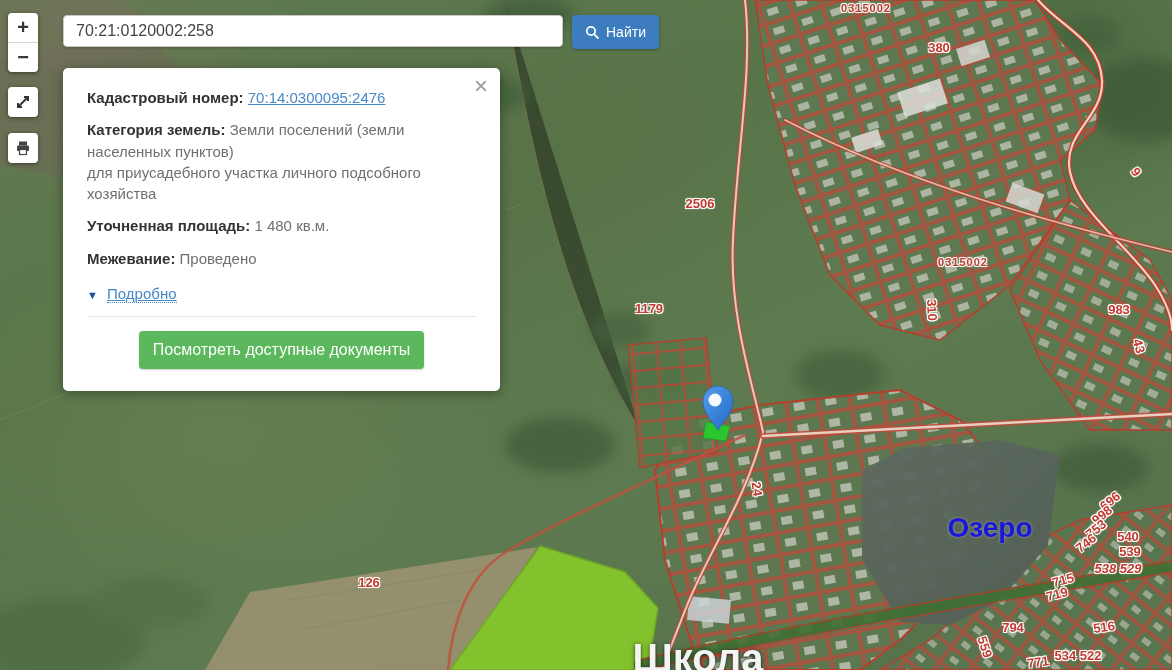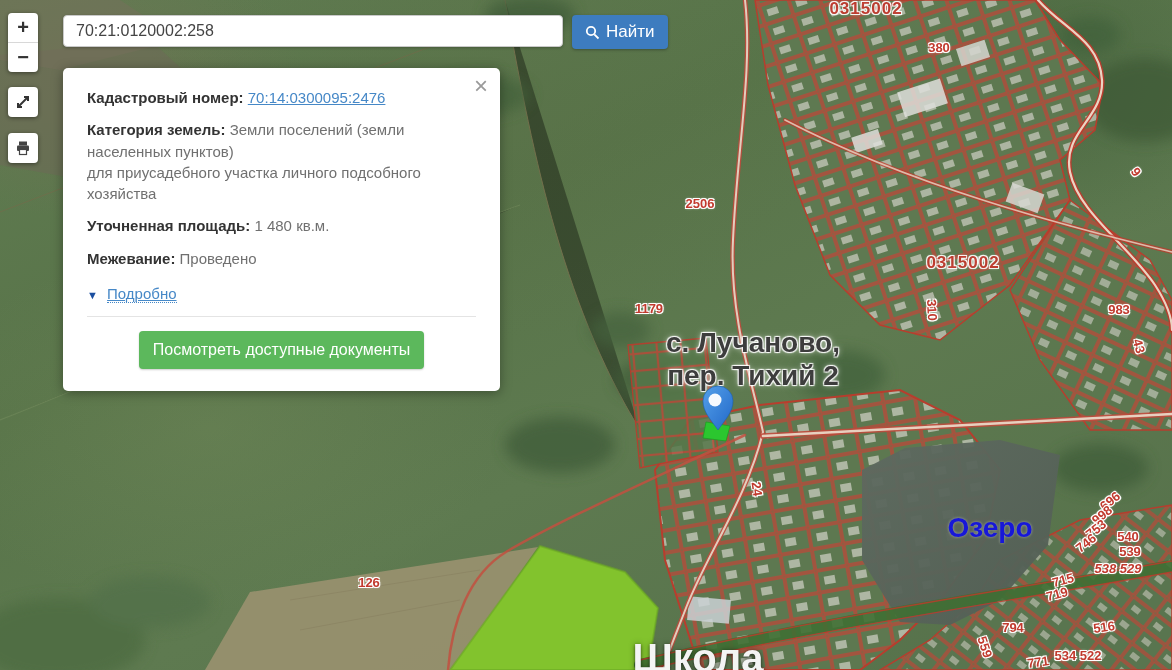--- a/index.html
+++ b/index.html
@@ -10,21 +10,21 @@
       radial-gradient(500px 300px at 40% 20%, rgba(90,110,70,.35), transparent 70%),
       radial-gradient(300px 200px at 8% 12%, rgba(120,110,85,.45), transparent 70%),
       radial-gradient(360px 240px at 88% 12%, rgba(60,90,55,.5), transparent 70%),
       linear-gradient(155deg,#617c52 0%,#587449 35%,#5e7a50 60%,#55704a 100%);}
   .layer{position:absolute;left:0;top:0;}
   
   .plabel{position:absolute;transform:translate(-50%,-50%) rotate(var(--r,0deg));
     color:#c23a2e;font-weight:bold;white-space:nowrap;line-height:1;
     text-shadow:-1px -1px 0 #fff,1px -1px 0 #fff,-1px 1px 0 #fff,1px 1px 0 #fff,0 0 3px #fff;}
   .plabel.b{font-size:13px;}
-  .plabel.q{font-size:17px;letter-spacing:1px;opacity:.92;}
+  .plabel.q{font-size:11px;letter-spacing:1px;opacity:.92;}
   .place-label{position:absolute;left:638px;top:326px;width:230px;text-align:center;
     font-size:28px;font-weight:bold;color:#3d3d3d;line-height:1.18;
     text-shadow:-1px -1px 1px rgba(255,255,255,.85),1px -1px 1px rgba(255,255,255,.85),
       -1px 1px 1px rgba(255,255,255,.85),1px 1px 1px rgba(255,255,255,.85),0 0 6px rgba(255,255,255,.7);}
   .lake-label{position:absolute;left:990px;top:528px;transform:translate(-50%,-50%);
     font-size:28px;font-weight:bold;color:#1717d8;
     text-shadow:0 0 3px rgba(255,255,255,.45);}
   .school-label{position:absolute;left:698px;top:636px;transform:translateX(-50%);
     font-size:40px;font-weight:bold;color:#f4f4f4;
     text-shadow:0 1px 3px rgba(0,0,0,.5),0 0 6px rgba(0,0,0,.35);}
@@ -37,21 +37,21 @@
   .zoombox .zbtn{width:30px;height:29px;line-height:29px;font-size:20px;font-weight:bold;cursor:pointer;}
   .zoombox .zbtn:first-child{border-bottom:1px solid #d8d8d8;border-radius:4px 4px 0 0;}
   .sqbtn{width:30px;height:30px;cursor:pointer;display:flex;align-items:center;justify-content:center;}
   .expand{left:8px;top:87px;}
   .print{left:8px;top:133px;}
   
   .search-input{position:absolute;left:63px;top:15px;width:500px;height:32px;box-sizing:border-box;
     border:1px solid #c9c9c9;border-radius:4px;padding:0 12px;font-size:16px;color:#444;
     font-family:inherit;box-shadow:0 1px 3px rgba(0,0,0,.25);outline:none;}
   .find-btn{position:absolute;left:572px;top:15px;height:34px;padding:4px 13px;border:none;cursor:pointer;
-    background:#3d7cbf;color:#fff;font-size:17px;border-radius:4px;font-family:inherit;
+    background:#3d7cbf;color:#fff;font-size:14px;border-radius:4px;font-family:inherit;
     display:flex;align-items:center;gap:6px;box-shadow:0 1px 3px rgba(0,0,0,.3);}
   
   .card{position:absolute;left:63px;top:68px;width:437px;box-sizing:border-box;background:#fff;
     border-radius:5px;box-shadow:0 2px 12px rgba(0,0,0,.35);padding:19px 24px 16px 24px;
     font-size:15px;color:#707070;line-height:1.42;}
   .card .row{margin-bottom:11px;}
   .card b{color:#333;}
   .card a{color:#4688c7;text-decoration:underline;cursor:pointer;}
   .close-x{position:absolute;right:12px;top:6px;font-size:24px;color:#9a9a9a;cursor:pointer;
     line-height:1;font-weight:normal;}
@@ -183,24 +183,20 @@
       <span class="plabel b" style="left: 1118px; top: 568px; font-style: italic; --r: 0deg;">538 529</span>
       <span class="plabel b" style="left: 1063px; top: 580px; --r: -15deg;">715</span>
       <span class="plabel b" style="left: 1057px; top: 594px; --r: -15deg;">719</span>
       <span class="plabel b" style="left: 1013px; top: 627px; --r: 0deg;">794</span>
       <span class="plabel b" style="left: 985px; top: 647px; --r: 72deg;">559</span>
       <span class="plabel b" style="left: 1104px; top: 627px; --r: -8deg;">516</span>
       <span class="plabel b" style="left: 1038px; top: 662px; --r: -8deg;">771</span>
       <span class="plabel b" style="left: 1078px; top: 655px; --r: 0deg;">534 522</span>
     </div>
 
-  <div class="place-label">
-    <div>с. Лучаново,</div>
-    <div>пер. Тихий 2</div>
-  </div>
   <div class="lake-label">Озеро</div>
   <div class="school-label">Школа</div>
 
   <svg class="layer" style="left:695px;top:384px;" width="46" height="62" viewBox="0 0 46 62">
     <defs>
       <linearGradient id="pingrad" x1="0" y1="0" x2="1" y2="1">
         <stop offset="0" stop-color="#54a0ea"></stop>
           <stop offset="1" stop-color="#2268c8"></stop>
       </linearGradient>
     </defs>

